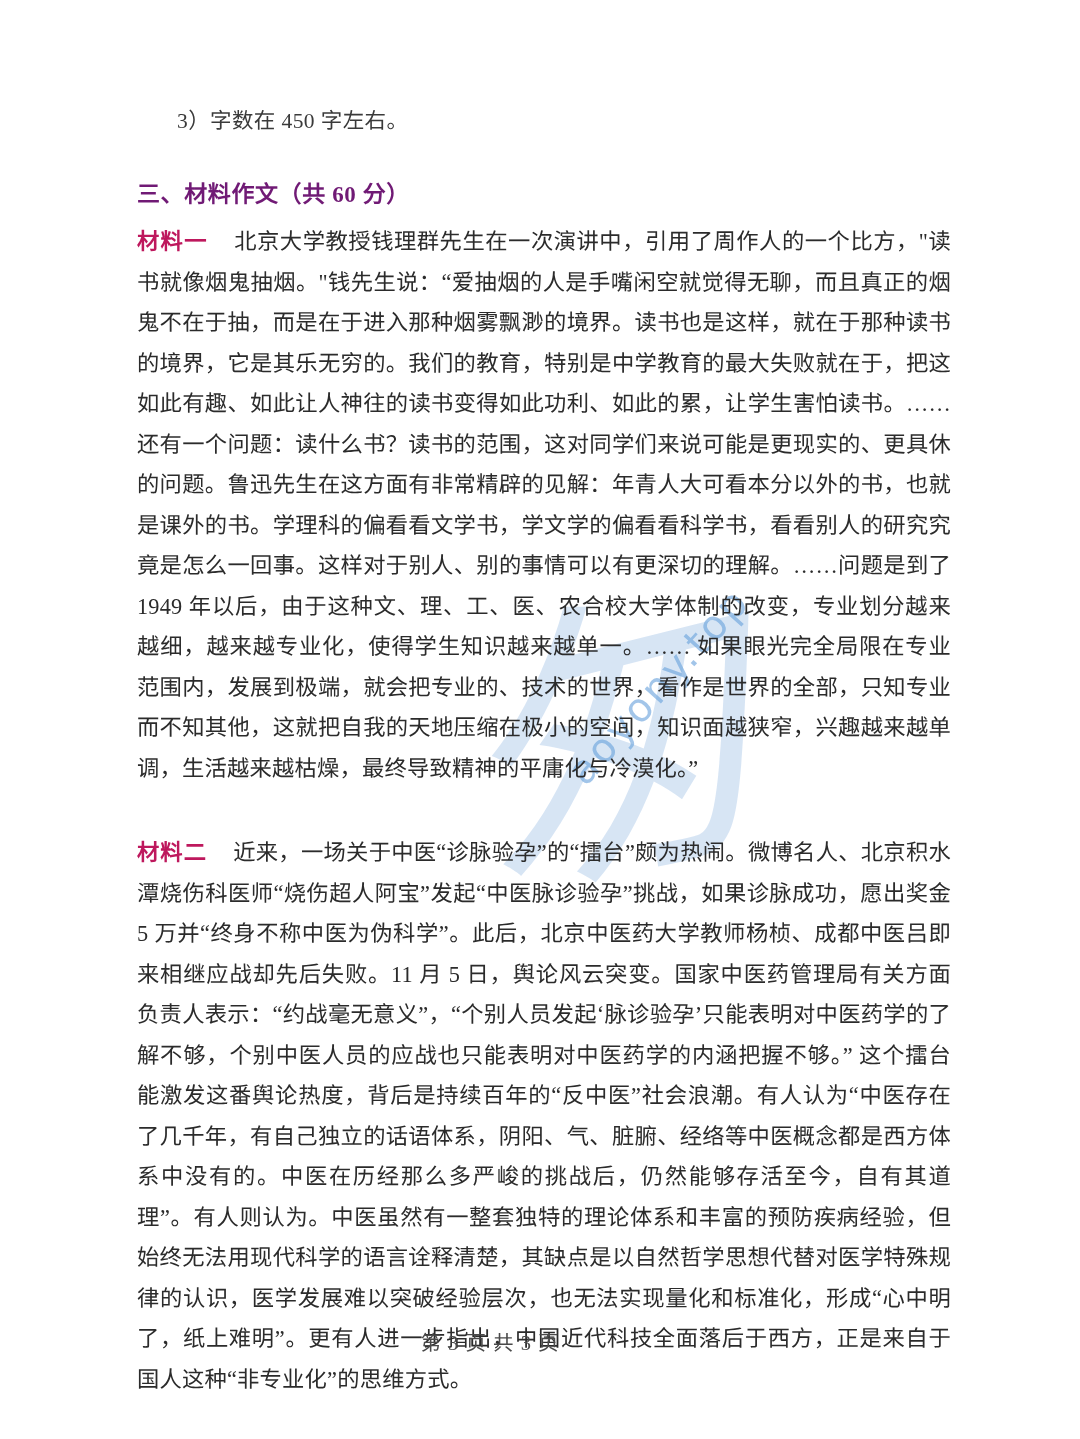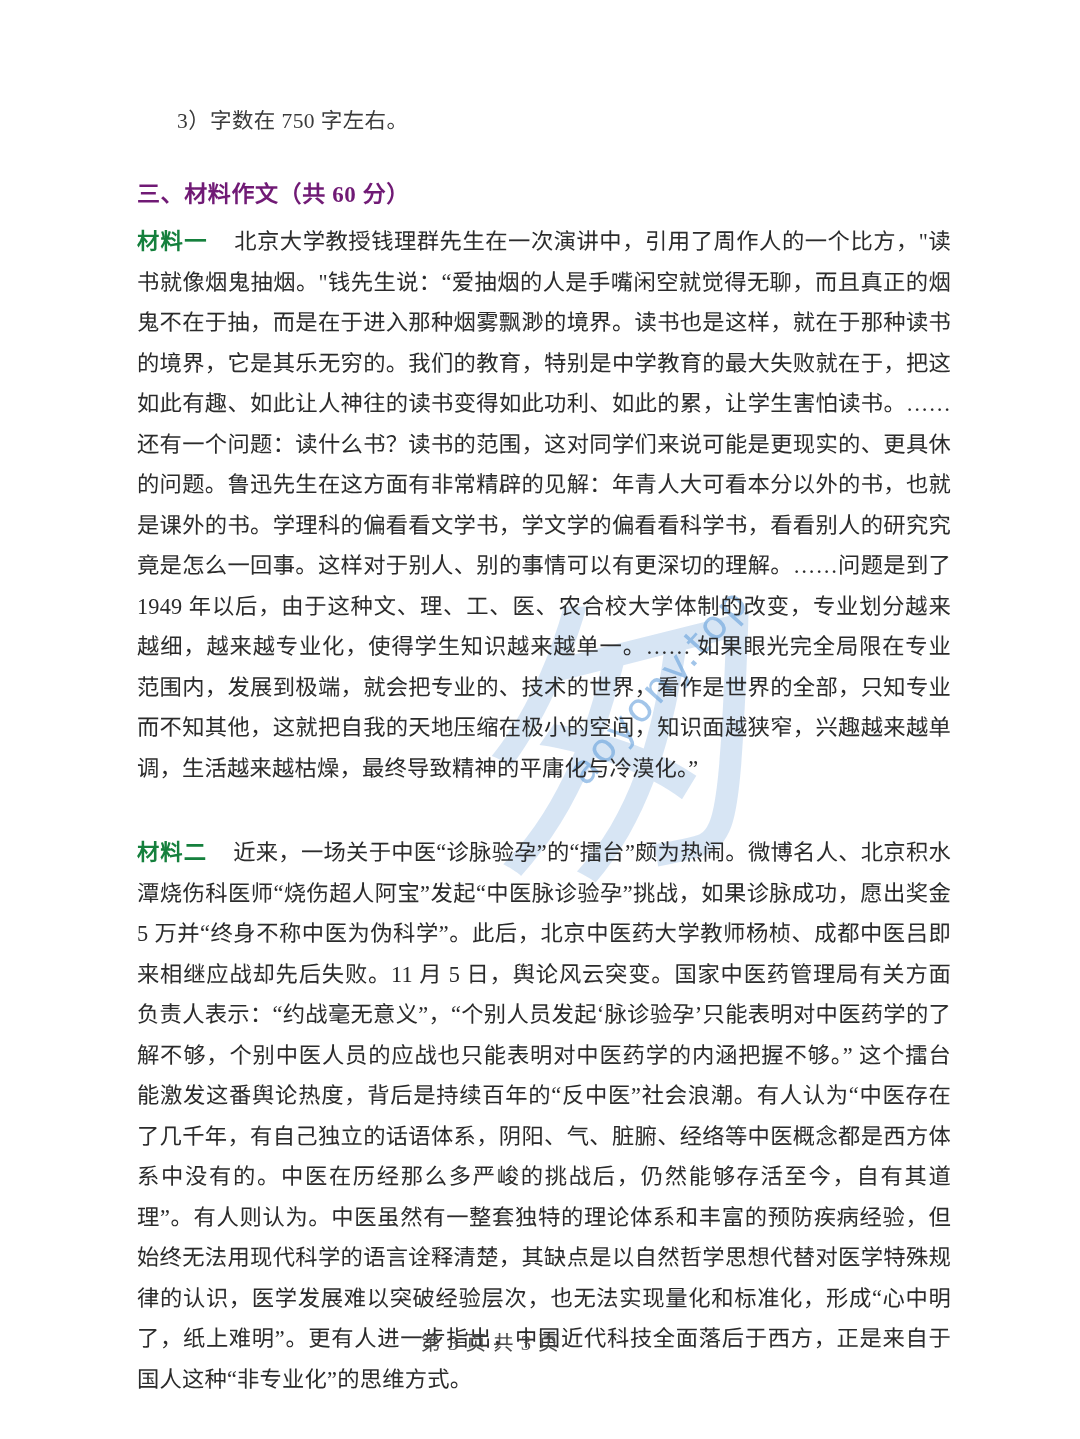--- a/index.html
+++ b/index.html
@@ -91,21 +91,21 @@
     color: #2b2b2b;
     text-align: justify;
     text-justify: inter-character;
     letter-spacing: 0.2px;
   }
   .material.second {
     padding-top: 44px;
   }
   .mat-label {
     font-weight: bold;
-    color: #15803d;
+    color: #be185d;
     letter-spacing: 1px;
   }
   .mat-gap {
     display: inline-block;
     width: 26px;
   }
 
   .req-title {
     margin: 0;
     padding-top: 40px;
@@ -131,21 +131,21 @@
 
 <div class="page">
 
   <div class="watermark-layer">
     <div class="wm-glyph">匆</div>
     <div class="wm-url">aoyony.top</div>
   </div>
 
   <div class="content">
 
-    <p class="line-sub">3）字数在 750 字左右。</p>
+    <p class="line-sub">3）字数在 450 字左右。</p>
 
     <h2 class="section-heading">三、材料作文（共 60 分）</h2>
 
     <p class="material first"><span class="mat-label">材料一</span><span class="mat-gap"></span><span>北京大学教授钱理群先生在一次演讲中，引用了周作人的一个比方，"读书就像烟鬼抽烟。"钱先生说：“爱抽烟的人是手嘴闲空就觉得无聊，而且真正的烟鬼不在于抽，而是在于进入那种烟雾飘渺的境界。读书也是这样，就在于那种读书的境界，它是其乐无穷的。我们的教育，特别是中学教育的最大失败就在于，把这如此有趣、如此让人神往的读书变得如此功利、如此的累，让学生害怕读书。…… 还有一个问题：读什么书？读书的范围，这对同学们来说可能是更现实的、更具休的问题。鲁迅先生在这方面有非常精辟的见解：年青人大可看本分以外的书，也就是课外的书。学理科的偏看看文学书，学文学的偏看看科学书，看看别人的研究究竟是怎么一回事。这样对于别人、别的事情可以有更深切的理解。……问题是到了 1949 年以后，由于这种文、理、工、医、农合校大学体制的改变，专业划分越来越细，越来越专业化，使得学生知识越来越单一。…… 如果眼光完全局限在专业范围内，发展到极端，就会把专业的、技术的世界，看作是世界的全部，只知专业而不知其他，这就把自我的天地压缩在极小的空间，知识面越狭窄，兴趣越来越单调，生活越来越枯燥，最终导致精神的平庸化与冷漠化。”</span></p>
 
     <p class="material second"><span class="mat-label">材料二</span><span class="mat-gap"></span><span>近来，一场关于中医“诊脉验孕”的“擂台”颇为热闹。微博名人、北京积水潭烧伤科医师“烧伤超人阿宝”发起“中医脉诊验孕”挑战，如果诊脉成功，愿出奖金 5 万并“终身不称中医为伪科学”。此后，北京中医药大学教师杨桢、成都中医吕即来相继应战却先后失败。11 月 5 日，舆论风云突变。国家中医药管理局有关方面负责人表示：“约战毫无意义”，“个别人员发起‘脉诊验孕’只能表明对中医药学的了解不够，个别中医人员的应战也只能表明对中医药学的内涵把握不够。” 这个擂台能激发这番舆论热度，背后是持续百年的“反中医”社会浪潮。有人认为“中医存在了几千年，有自己独立的话语体系，阴阳、气、脏腑、经络等中医概念都是西方体系中没有的。中医在历经那么多严峻的挑战后，仍然能够存活至今，自有其道理”。有人则认为。中医虽然有一整套独特的理论体系和丰富的预防疾病经验，但始终无法用现代科学的语言诠释清楚，其缺点是以自然哲学思想代替对医学特殊规律的认识，医学发展难以突破经验层次，也无法实现量化和标准化，形成“心中明了，纸上难明”。更有人进一步指出，中国近代科技全面落后于西方，正是来自于国人这种“非专业化”的思维方式。</span></p>
 
     <p class="req-title">要求：</p>
 
   </div>

